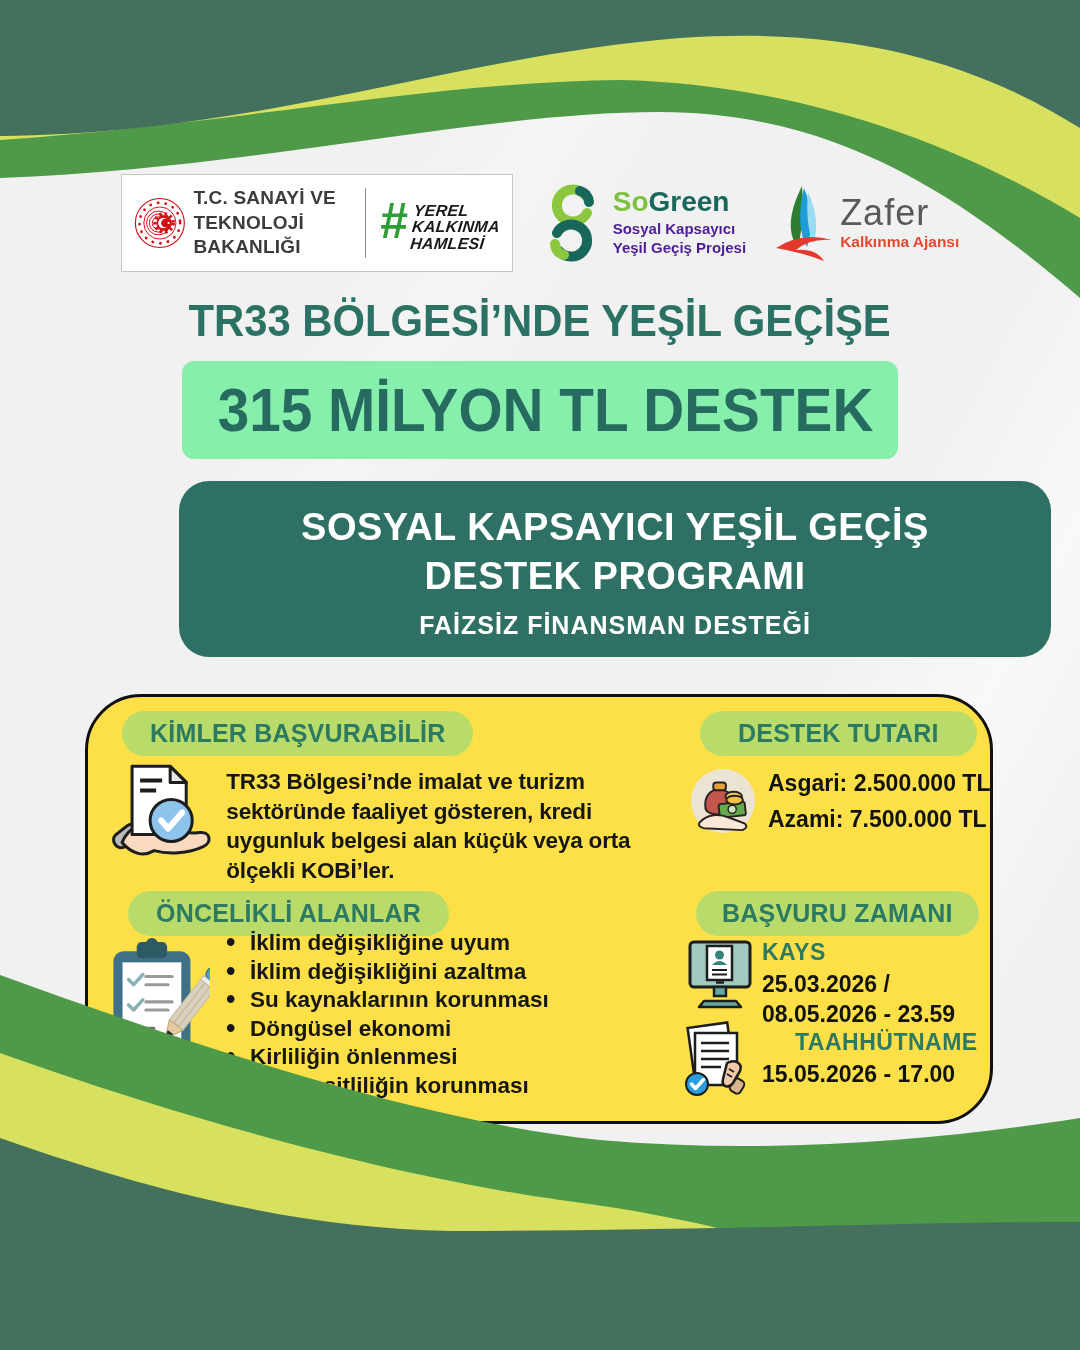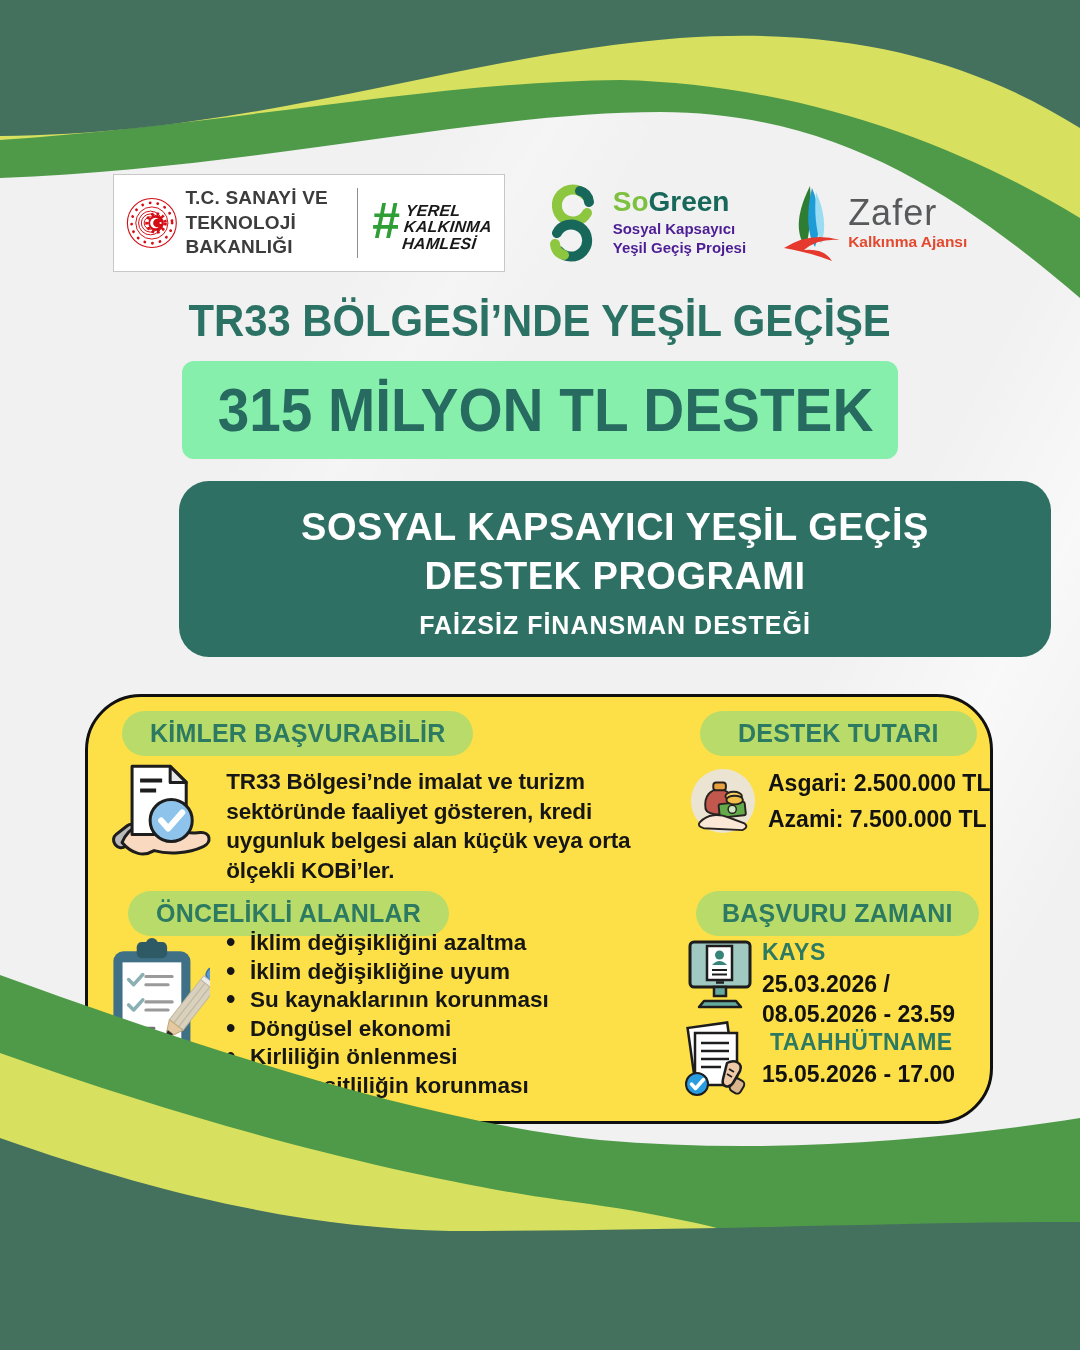--- a/index.html
+++ b/index.html
@@ -8,21 +8,21 @@
     background:#f0f1f0;font-family:"Liberation Sans",sans-serif;
   }
   .abs{position:absolute;}
   svg{display:block;}
   .streak{position:absolute;background:linear-gradient(90deg,rgba(255,255,255,0) 0%,rgba(255,255,255,.55) 50%,rgba(255,255,255,0) 100%);z-index:0;}
   #streak1{left:840px;top:220px;width:320px;height:900px;transform:rotate(28deg);}
   #streak2{left:330px;top:40px;width:200px;height:560px;transform:rotate(32deg);opacity:.5;}
   #top-waves{left:0;top:0;z-index:1;}
   #bottom-waves{left:0;top:950px;z-index:4;}
   
-  #logo-row{left:0;top:174px;width:1080px;display:flex;justify-content:center;align-items:center;gap:34px;z-index:2;}
+  #logo-row{left:0;top:174px;width:1080px;display:flex;justify-content:center;align-items:center;gap:26px;z-index:2;}
   #ministry-box{width:392px;height:98px;background:#ffffff;border:1px solid #c7c7c7;display:flex;align-items:center;padding:0 12px;box-sizing:border-box;}
   #ministry-text{font-size:19px;font-weight:700;color:#3c3c3c;line-height:1.3;letter-spacing:.2px;margin-left:8px;}
   #logo-divider{width:1px;height:70px;background:#8f8f8f;margin:0 14px 0 16px;}
   #hamle{display:flex;align-items:flex-start;}
   #hamle-hash{font-size:50px;font-weight:800;color:#2f9e36;line-height:.9;margin-top:4px;}
   #hamle-lines{font-style:italic;font-weight:800;font-size:16px;color:#191919;line-height:1.02;transform:skewX(-6deg);margin:8px 0 0 4px;letter-spacing:.3px;}
   #sogreen{display:flex;align-items:center;gap:8px;}
   #sogreen-text .name{font-size:28px;font-weight:800;line-height:1;}
   #sogreen-text .name .so{color:#7ec141;}
   #sogreen-text .name .green{color:#17685a;}
@@ -51,21 +51,21 @@
   #priority-list{list-style:none;margin:-6px 0 0 14px;padding:0;font-size:22.5px;font-weight:700;color:#161616;}
   #priority-list li{position:relative;padding-left:26px;line-height:28.5px;}
   #priority-list li::before{content:"\2022";position:absolute;left:2px;top:-1px;font-size:27px;}
   #support-row{position:absolute;left:602px;top:68px;display:flex;gap:12px;align-items:center;}
   #support-values{font-size:23px;font-weight:800;color:#121212;line-height:36px;white-space:nowrap;}
   #kays-row{position:absolute;left:600px;top:240px;display:flex;gap:10px;align-items:flex-start;}
   .sched-label{font-size:23px;font-weight:800;color:#2c7a62;letter-spacing:.5px;}
   .sched-date{font-size:23px;font-weight:800;color:#121212;line-height:30px;white-space:nowrap;}
   #kays-text .sched-label{display:block;margin:2px 0 3px 0;}
   #commit-row{position:absolute;left:594px;top:324px;display:flex;gap:12px;align-items:center;}
-  #commit-text .sched-label{display:block;padding-left:8px;margin-bottom:3px;}
+  #commit-text .sched-label{display:block;padding-left:8px;margin-bottom:3px;margin-left:25px;}
 </style>
 </head>
 <body>
 
 <div id="poster">
 
   <div class="streak" id="streak1"></div>
   <div class="streak" id="streak2"></div>
 
   <svg id="top-waves" class="abs" width="1080" height="310" viewBox="0 0 1080 310">
@@ -197,22 +197,22 @@
         <g transform="rotate(38 78 75)">
           <rect x="70" y="24" width="17" height="13" rx="6" fill="#5b9bd5" stroke="#3a739f" stroke-width="1.5"></rect>
           <rect x="70" y="37" width="17" height="5" fill="#ececec" stroke="#bdbdbd" stroke-width="1"></rect>
           <rect x="70" y="42" width="17" height="50" fill="#d9d0bd" stroke="#c2b89f" stroke-width="1"></rect>
           <path d="M75.5,42 V92 M81.5,42 V92" stroke="#c2b89f" stroke-width="1.2"></path>
           <path d="M70,92 H87 L78.5,110 Z" fill="#e3c9a2" stroke="#c2a878" stroke-width="1"></path>
           <path d="M75,101 L82,101 L78.5,110 Z" fill="#2e2e2e"></path>
         </g>
       </svg>
       <ul id="priority-list">
+        <li>İklim değişikliğine uyum</li>
         <li>İklim değişikliğini azaltma</li>
-        <li>İklim değişikliğine uyum</li>
         <li>Su kaynaklarının korunması</li>
         <li>Döngüsel ekonomi</li>
         <li>Kirliliğin önlenmesi</li>
         <li>Biyoçeşitliliğin korunması</li>
       </ul>
     </div>
 
     <div class="pill" id="pill-schedule">BAŞVURU ZAMANI</div>
 
     <div id="kays-row">

